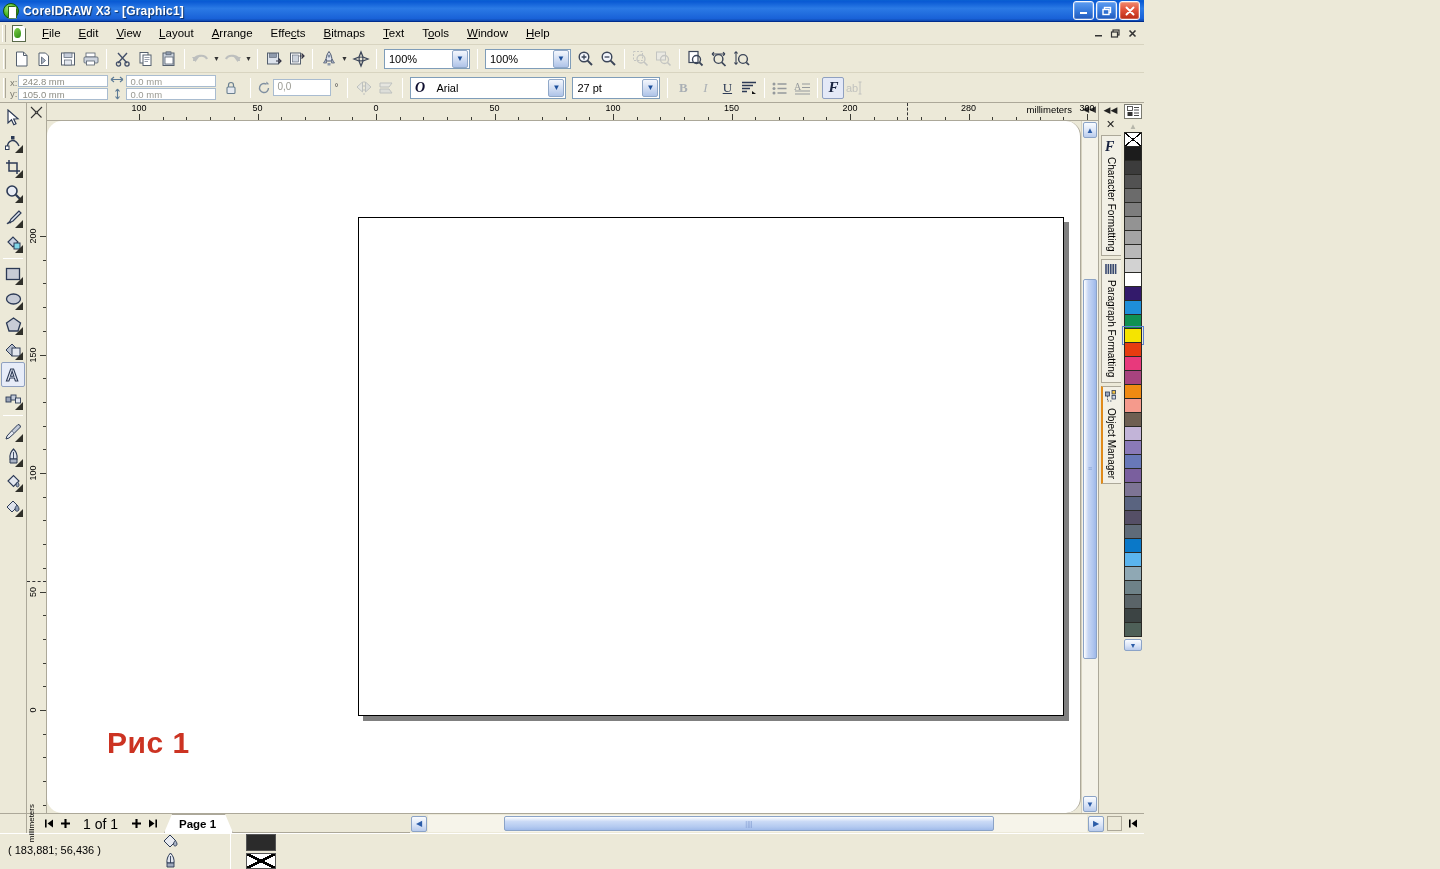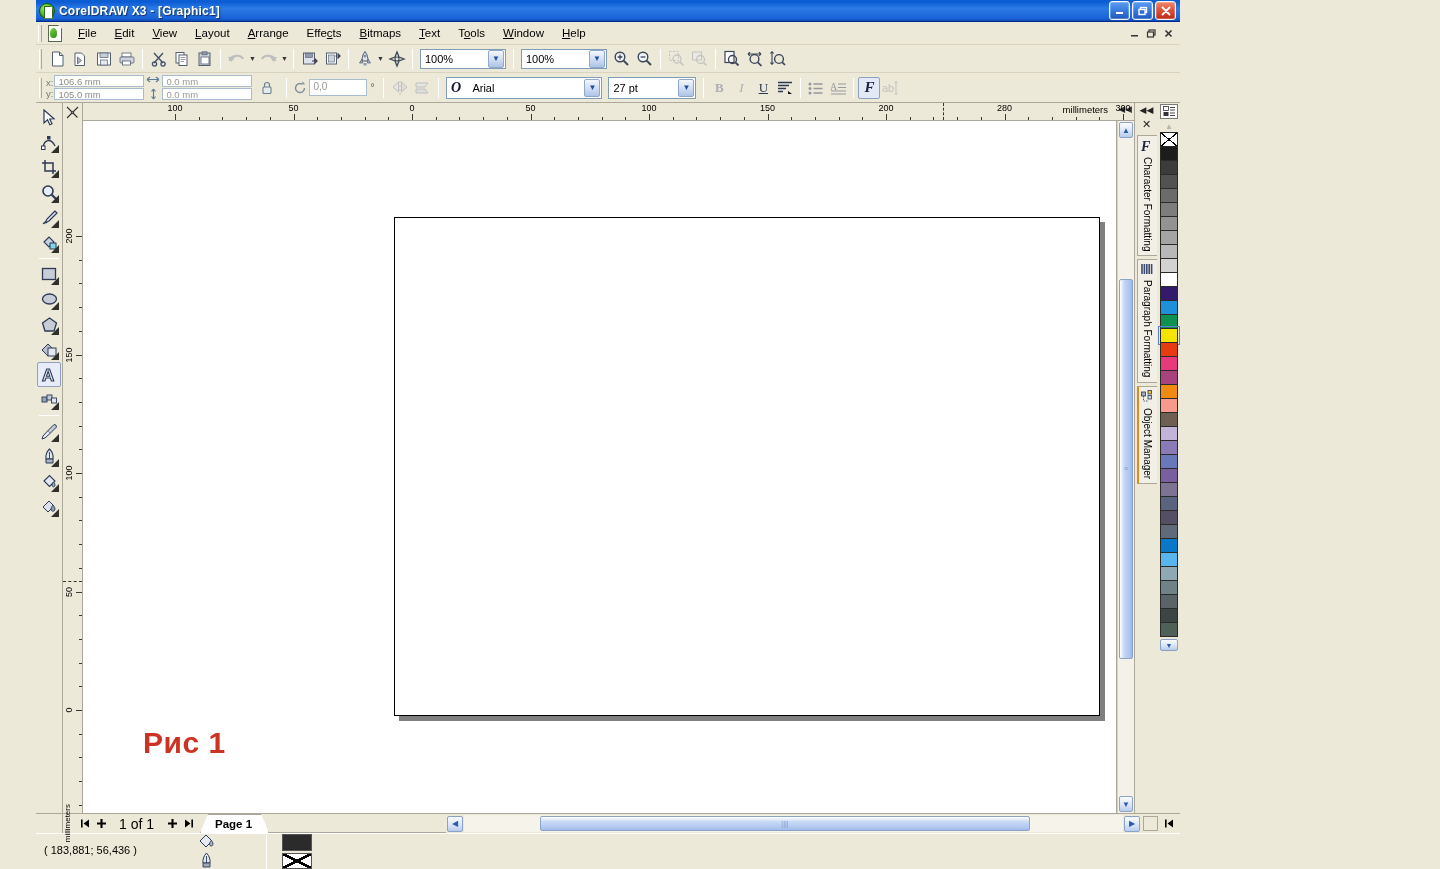--- a/index.html
+++ b/index.html
@@ -4,21 +4,21 @@
 <title>CorelDRAW X3</title>
 <style>
   * { box-sizing: border-box; margin:0; padding:0; }
   html,body { width:1440px; height:869px; overflow:hidden; }
   body {
     font-family: "Liberation Sans", sans-serif;
     font-size: 11px;
     background: #ece9d8;
     -webkit-font-smoothing: none;
   }
-  .app { width:1144px; height:869px; position:relative; display:flex; flex-direction:column;margin-left:36px; }
+  .app { width:1144px; height:869px; position:relative; display:flex; flex-direction:column; }
 
   
   .titlebar {
     height:22px; flex:0 0 22px;
     background: linear-gradient(to bottom, #0a60d2 0%, #0a5ad4 8%, #2b7ae5 40%, #1962d8 88%, #0d48b0 100%);
     display:flex; align-items:center; padding:0 2px 0 3px;
     border-bottom:1px solid #002c8c;
   }
   .title-icon {
     width:16px; height:16px; margin-right:4px; position:relative;
@@ -167,21 +167,21 @@
   .canvas-row { flex:1; display:flex; min-height:0; }
   .vruler { width:20px; flex:0 0 20px; position:relative; background:#ece9d8; border-right:1px solid #aca899; overflow:hidden; }
   .vruler .tick { position:absolute; right:0; height:1px; background:#3a3a33; }
   .vruler .lab {
     position:absolute; left:1px; font-size:9px; color:#000;
     writing-mode:vertical-rl; transform:rotate(180deg) translateY(50%);
     transform-origin:center;
   }
   .vruler .vorigin { position:absolute; left:0; right:0; height:0; border-top:1px dashed #333; }
 
-  .canvas-wrap { flex:1; position:relative; background:#fff; border-right:1px solid #aca899; overflow:hidden; }
+  .canvas-wrap { flex:1; position:relative; background:#fff; border-right:1px solid #aca899; overflow:hidden;border-radius:15px; }
   .page {
     position:absolute; background:#fff; border:1px solid #000;
   }
   .page-shadow {
     position:absolute; background:#808080;
   }
   .ris {
     position:absolute; font-size:30px; font-weight:bold; letter-spacing:.5px;
     font-family:"Liberation Sans", sans-serif;
   }
@@ -532,21 +532,21 @@
 
   <div class="propbar">
     <div class="tb-grip"></div>
 
     <div class="xy-block">
       <div class="xy-labels">
         <div>x:</div>
         <div>y:</div>
       </div>
       <div class="xy-fields">
-        <div class="pfield">106.6 mm</div>
+        <div class="pfield">242.8 mm</div>
         <div class="pfield">105.0 mm</div>
       </div>
     </div>
 
     <div class="icon-col">
       <span>
         <svg width="14" height="9" viewBox="0 0 14 9">
             <path d="M1 4.5 h12 M1 4.5 l3 -2.5 M1 4.5 l3 2.5 M13 4.5 l-3 -2.5 M13 4.5 l-3 2.5" stroke="#5d7b96" stroke-width="1.1" fill="none"></path>
           </svg>
       </span>

